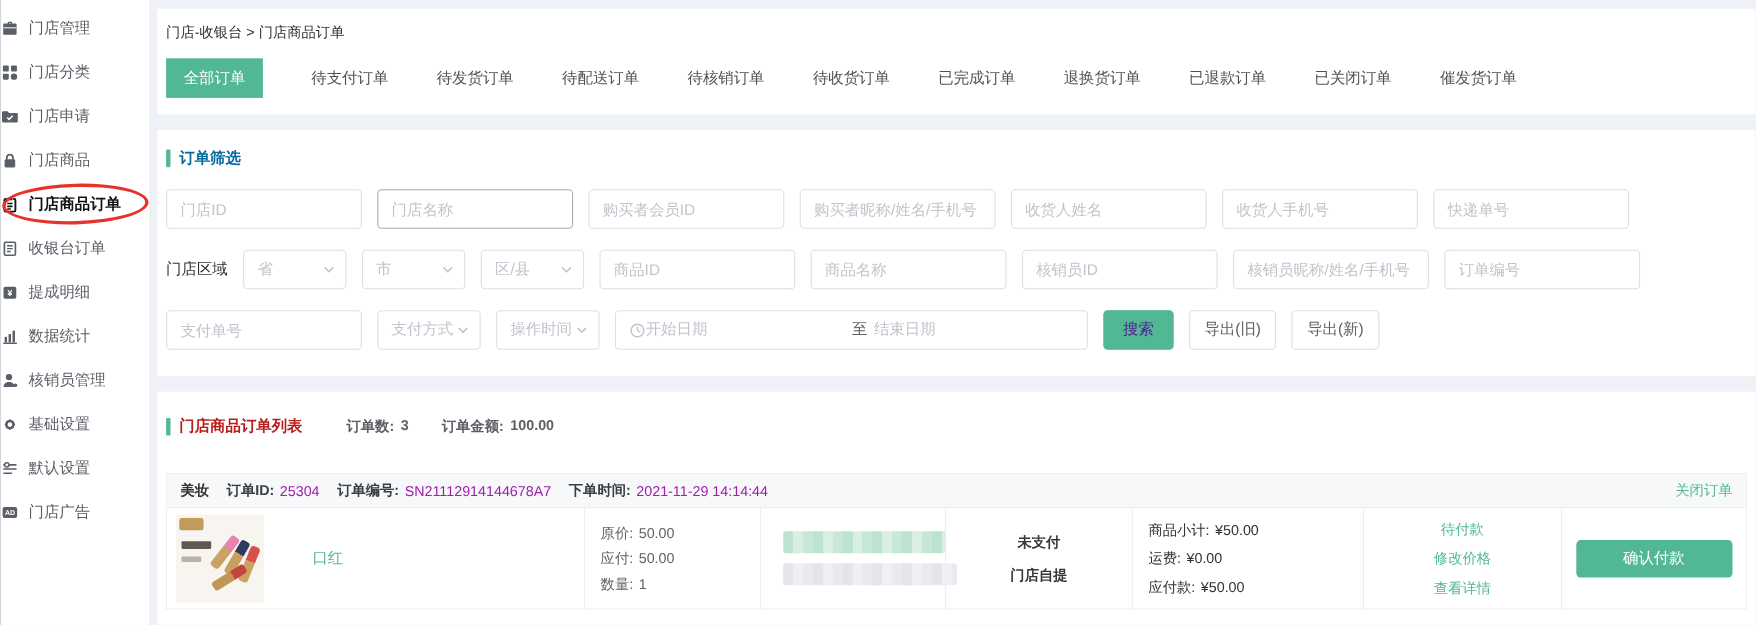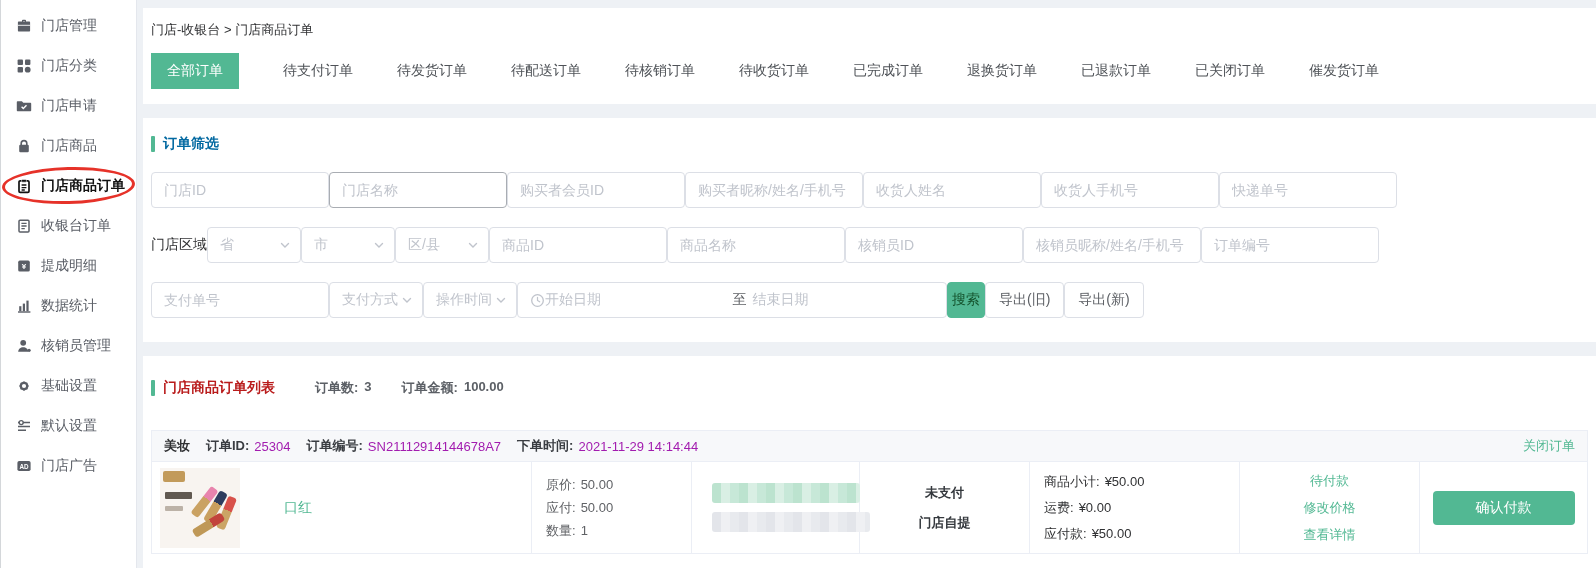--- a/index.html
+++ b/index.html
@@ -5,56 +5,56 @@
   *{box-sizing:border-box}
   html,body{margin:0;padding:0}
   body{
     width:1596px;height:568px;overflow:hidden;background:#eef1f5;
     font-family:"Liberation Sans","DejaVu Sans",sans-serif;
     font-size:14px;color:#303133;
   }
   
   .sidebar{position:absolute;left:0;top:0;bottom:0;width:137px;background:#fff;
     border-right:1px solid #e4e7ed;border-left:1px solid #d4d7da;padding-top:6px;z-index:2}
-  .side-item{height:40px;display:flex;align-items:center;gap:9px;padding-left:15px;
+  .side-item{height:40px;display:flex;align-items:center;gap:9px;
     color:#5a5e66;font-size:14px;cursor:pointer;position:relative;white-space:nowrap}
   .side-item .icn{width:16px;height:16px;display:flex;flex:none;color:#5a5e66}
   .side-item.active{color:#121212;font-weight:bold}
   .side-item.active .icn{color:#121212}
   .annot{position:absolute;left:1px;top:1px;width:133px;height:37px;
     border:3px solid #e63229;border-radius:50%;transform:rotate(-1.5deg);pointer-events:none}
   
   .main{margin-left:137px;height:568px;padding:8px 0 0 6px}
   .card{background:#fff}
   .head-card{padding:13px 20px 16px 8px}
   .breadcrumb{font-size:13px;color:#303133;line-height:18px}
   .tabs{display:flex;align-items:center;gap:44px;margin-top:15px;height:34px}
   .tab{font-size:14px;color:#4e5257;cursor:pointer;white-space:nowrap}
   .tab.active{background:#52b893;color:#fff;padding:9px 16px;border-radius:0}
   
   .filter-card{margin-top:14px;padding:16px 20px 24px 8px}
   .sec-head{display:flex;align-items:center;gap:8px;font-weight:bold;font-size:14px;color:#0369a1;height:19px}
   .g-bar{width:4px;height:16px;background:#52b893;border-radius:1px}
-  .frow{display:flex;align-items:center;margin-top:19px}
+  .frow{display:flex;align-items:center;gap:14px;margin-top:19px}
   .f-input{height:36px;border:1px solid #dcdfe6;border-radius:4px;padding:0 12px;
     font-size:14px;color:#606266;outline:none;background:#fff;font-family:inherit}
   .f-input::placeholder{color:#c0c4cc;opacity:1}
   .w178{width:178px}
   .hovered{border-color:#a9adb3}
   .f-select{width:94px;height:36px;border:1px solid #dcdfe6;border-radius:4px;
     padding:0 9px 0 12px;display:flex;align-items:center;justify-content:space-between;
     color:#c0c4cc;font-size:14px;cursor:pointer;background:#fff}
   .area-label{font-size:14px;color:#303133;white-space:nowrap}
   .date-range{width:430px;height:36px;border:1px solid #dcdfe6;border-radius:4px;
     display:flex;align-items:center;padding:0 12px;color:#c0c4cc;font-size:14px;cursor:pointer;background:#fff}
   .dr-part{flex:1;text-align:left}
   .dr-sep{color:#606266;padding:0 6px}
   .btn{height:36px;border-radius:4px;display:inline-flex;align-items:center;justify-content:center;
     font-size:14px;cursor:pointer;white-space:nowrap}
-  .btn-green{background:#52b893;color:#14532d;border:1px solid #52b893;padding:0 4px}
+  .btn-green{background:#52b893;color:#4c1d95;border:1px solid #52b893;padding:0 17px}
   .btn-plain{background:#fff;color:#5e6166;border:1px solid #dcdfe6;padding:0 13px}
   
   .list-card{margin-top:14px;padding:22px 8px 0 8px;height:212px;overflow:hidden}
   .list-head{display:flex;align-items:center;gap:8px;height:20px}
   .list-title{font-weight:bold;font-size:14px;color:#b91c1c}
   .stat{font-size:13px;color:#5c6066;font-weight:bold;margin-left:32px;display:flex;gap:6px}
   .stat .v{color:#5c6066}
   .order-group{margin-top:32px;border:1px solid #ebeef5}
   .og-head{height:30px;background:#f7f8fa;display:flex;align-items:center;gap:16px;
     padding:0 12px;font-size:13px}

